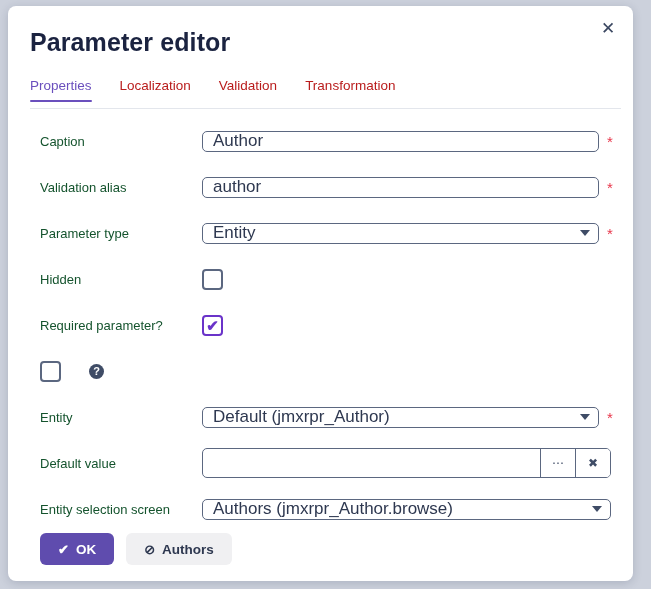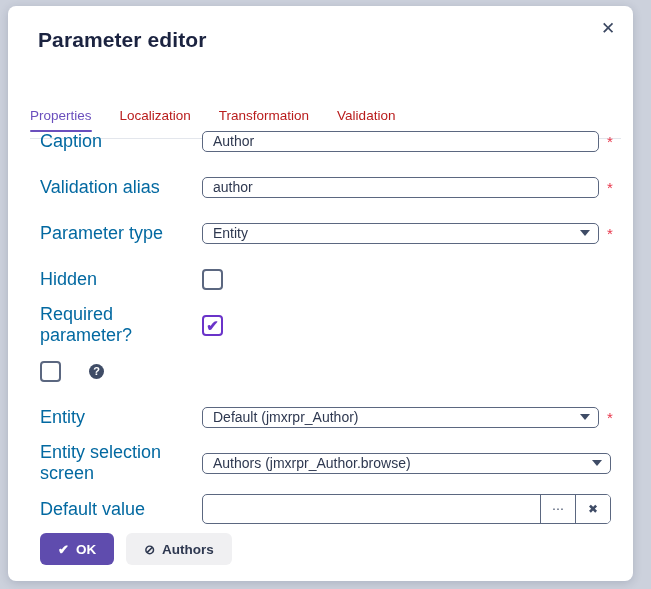--- a/index.html
+++ b/index.html
@@ -40,37 +40,35 @@
     cursor: pointer;
     background: transparent;
     border: none;
     padding: 0;
     font-family: "Liberation Sans", sans-serif;
   }
   .title {
     position: absolute;
     left: 22px;
     top: 22px;
-    font-size: 21px;
+    font-size: 25px;
     font-weight: bold;
     color: #1b2340;
     letter-spacing: 0.1px;
-    margin-left: 8px;
   }
   .tabs {
     position: absolute;
     left: 22px;
     top: 72px;
     width: 591px;
     height: 30px;
     border-bottom: 1px solid #e3e6ec;
     display: flex;
     align-items: flex-start;
     gap: 0;
-    margin-top: 30px;
   }
   .tab {
     font-size: 13.5px;
     color: #b91c1c;
     padding: 0 14px 8px 14px;
     cursor: pointer;
     position: relative;
     white-space: nowrap;
   }
   .tab:first-child { padding-left: 0; }
@@ -95,34 +93,34 @@
   }
   .row {
     display: flex;
     align-items: center;
     height: 46px;
     padding-left: 32px;
   }
   .label {
     width: 162px;
     flex: 0 0 162px;
-    font-size: 18px;
-    color: #0369a1;
+    font-size: 13px;
+    color: #14532d;
   }
   .control {
     display: flex;
     align-items: center;
     flex: 1;
   }
   .input {
     height: 21px;
     border: 1px solid #5b6780;
     border-radius: 5px;
     background: #fff;
-    font-size: 14px;
+    font-size: 17px;
     color: #2e3850;
     padding: 0 10px;
     box-sizing: border-box;
     display: flex;
     align-items: center;
     font-family: "Liberation Sans", sans-serif;
     outline: none;
   }
   .w-narrow { width: 397px; }
   .w-wide { width: 409px; }
@@ -255,22 +253,22 @@
 
 <div class="dialog">
 
   <button class="close-btn">✕</button>
 
   <div class="title">Parameter editor</div>
 
   <div class="tabs">
     <div class="tab active">Properties</div>
     <div class="tab">Localization</div>
+    <div class="tab">Validation</div>
     <div class="tab">Transformation</div>
-    <div class="tab">Validation</div>
   </div>
 
   <div class="form">
 
     <div class="row">
       <div class="label">Caption</div>
       <div class="control">
         <div class="input w-narrow">Author</div>
         <span class="req">*</span>
       </div>
@@ -319,40 +317,40 @@
     </div>
 
     <div class="row">
       <div class="label">Entity</div>
       <div class="control">
         <div class="input w-narrow select">
           <span>Default (jmxrpr_Author)</span>
           <span class="caret"></span>
         </div>
         <span class="req">*</span>
-      </div>
-    </div>
-
-    <div class="row">
-      <div class="label">Entity selection screen</div>
-      <div class="control">
-        <div class="input w-wide select">
-          <span>Authors (jmxrpr_Author.browse)</span>
-          <span class="caret"></span>
-        </div>
       </div>
     </div>
 
     <div class="row">
       <div class="label">Default value</div>
       <div class="control">
         <div class="picker-group">
           <input class="picker-input" type="text" value="" placeholder="" style="">
           <div class="picker-btn">⋯</div>
           <div class="picker-btn">✖</div>
+        </div>
+      </div>
+    </div>
+
+    <div class="row">
+      <div class="label">Entity selection screen</div>
+      <div class="control">
+        <div class="input w-wide select">
+          <span>Authors (jmxrpr_Author.browse)</span>
+          <span class="caret"></span>
         </div>
       </div>
     </div>
 
   </div>
 
   <div class="footer">
     <button class="btn btn-ok">
       <span class="btn-icon">✔</span>
       <span>OK</span>

